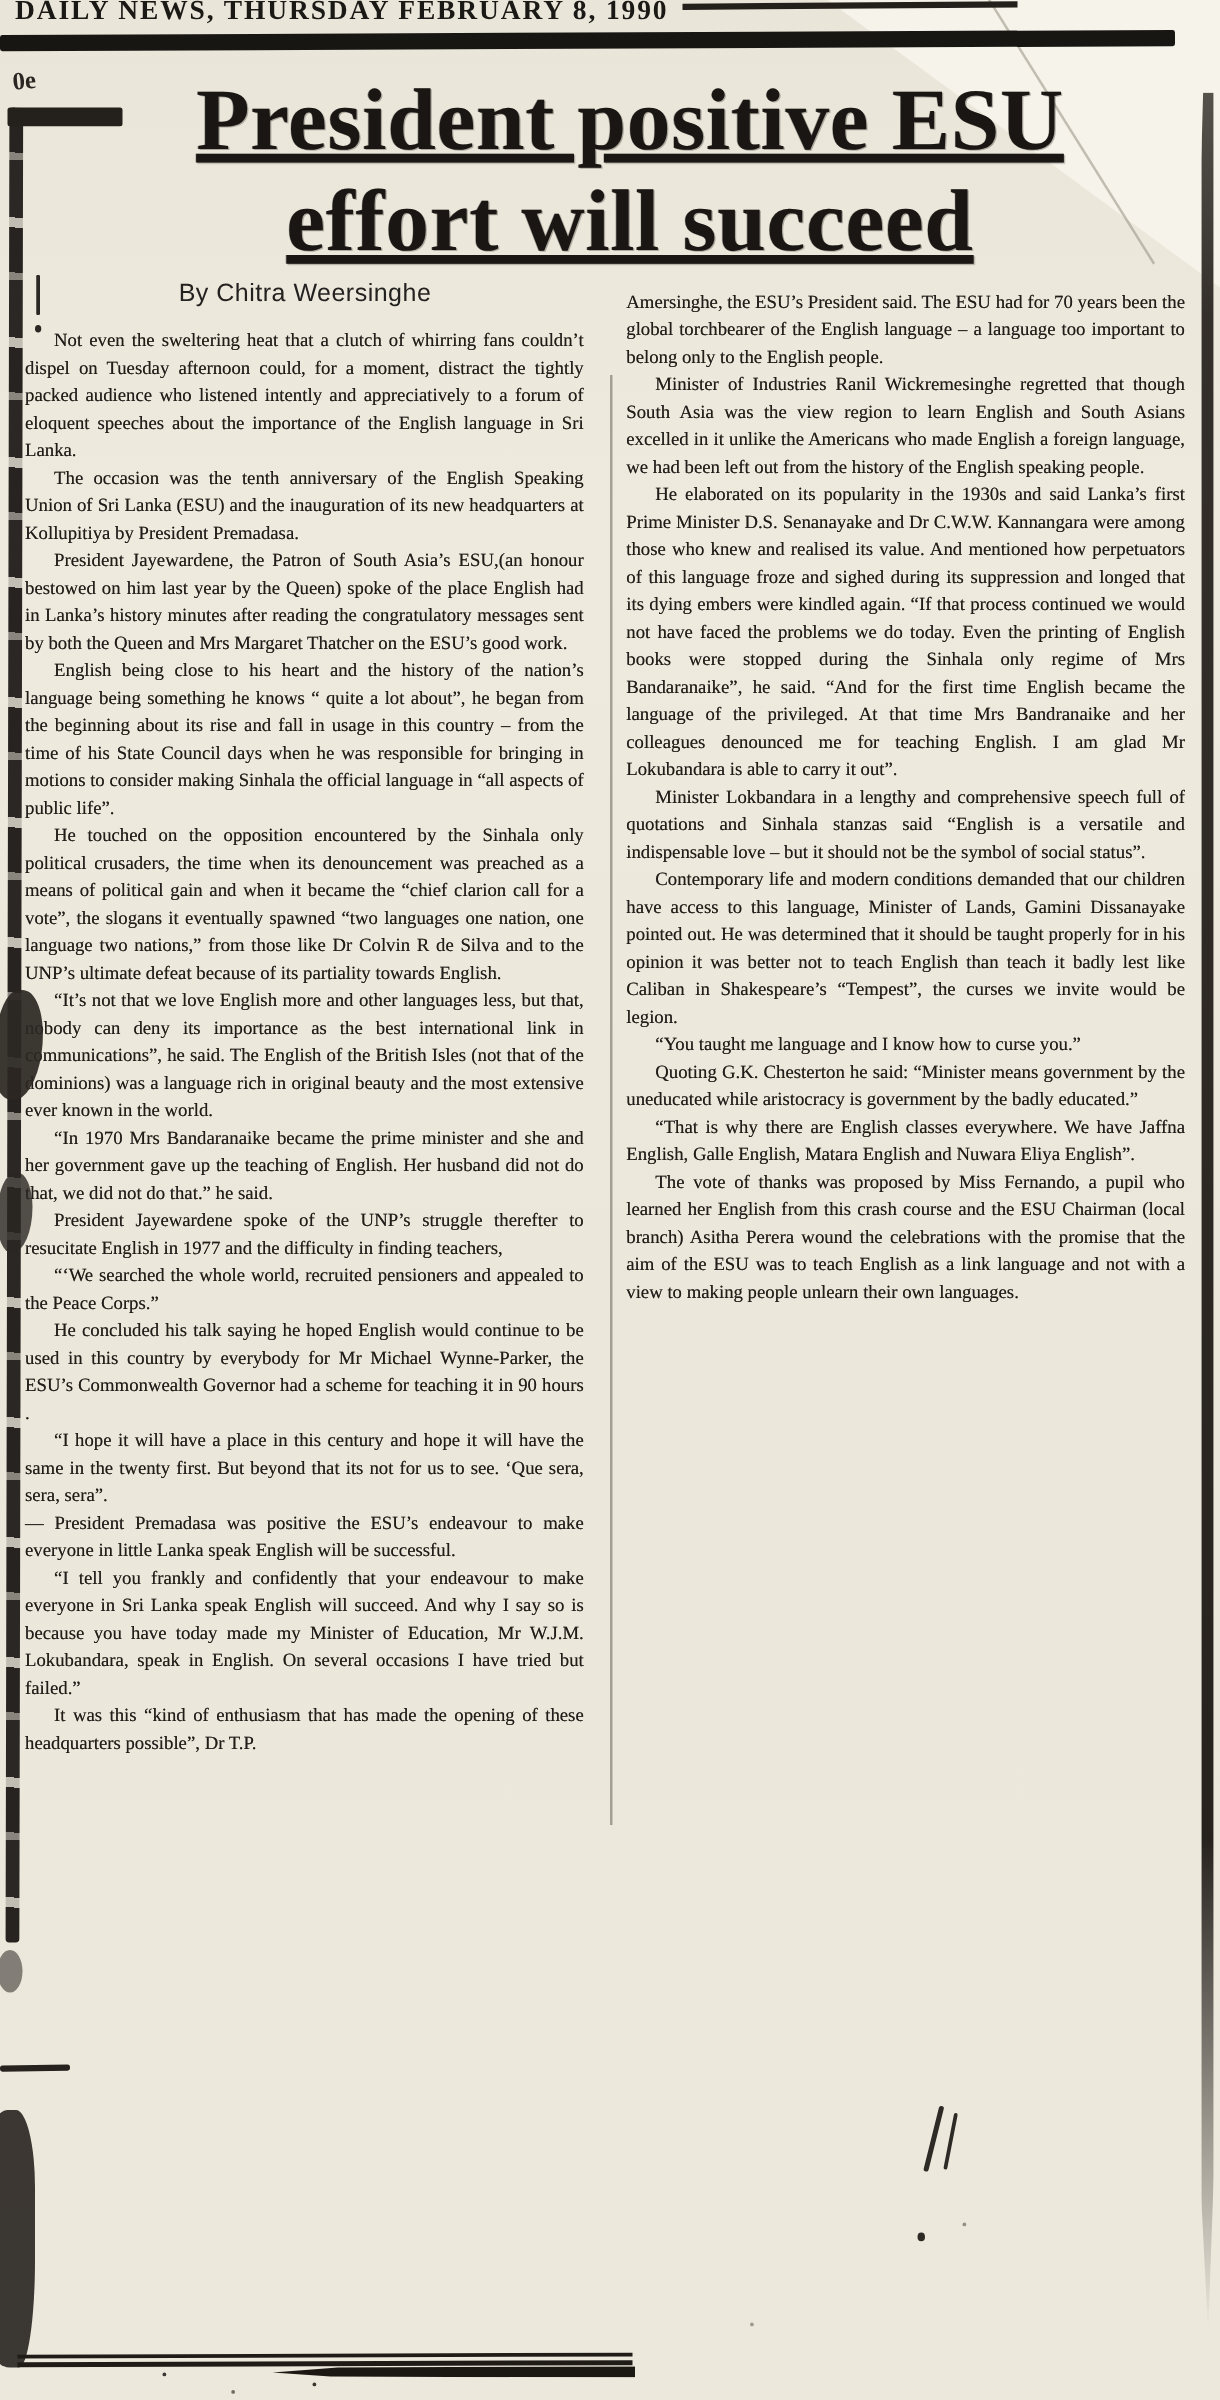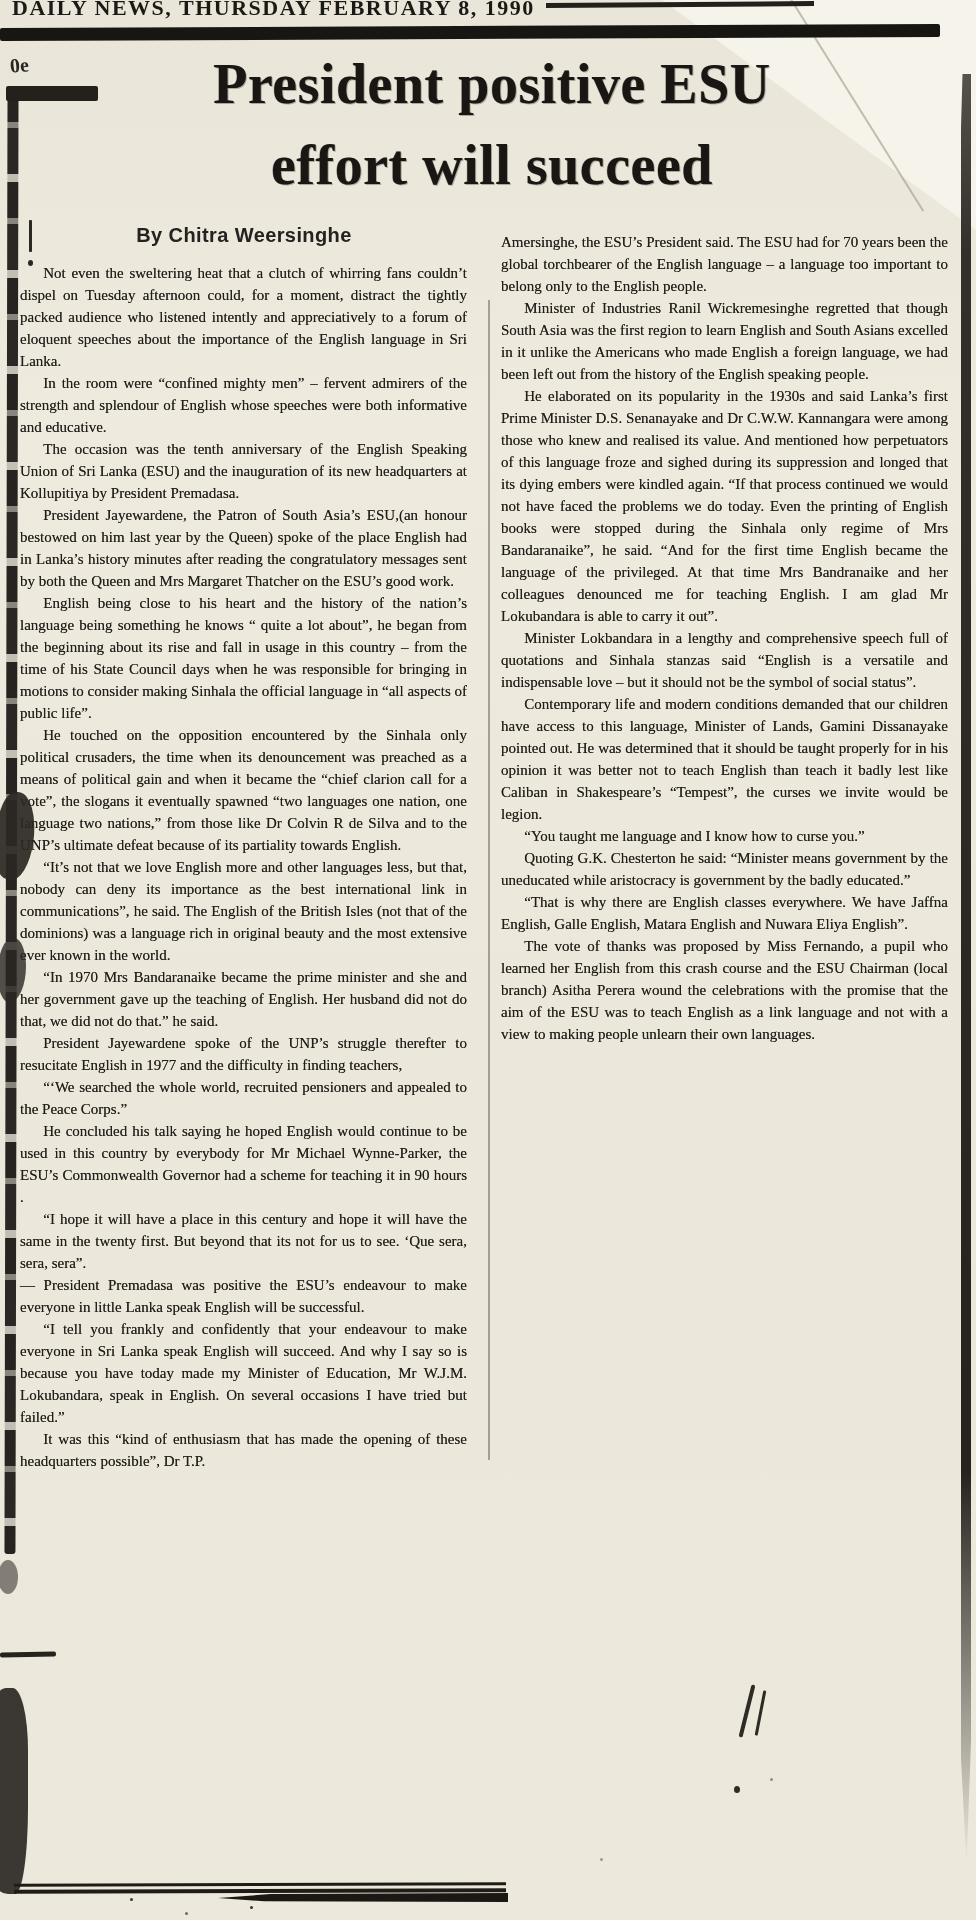--- a/index.html
+++ b/index.html
@@ -14,26 +14,26 @@
   .crease{position:absolute;left:856px;top:-20px;width:2px;height:250px;
           background:rgba(150,144,130,.55);transform:rotate(-32deg);}
   .dateline{position:absolute;top:-5px;left:12px;font-size:22px;font-weight:bold;
             letter-spacing:1.5px;color:#1b1916;white-space:nowrap;}
   .rule-thin-top{position:absolute;left:546px;top:2px;width:268px;height:5px;
                  background:#23201c;transform:rotate(-.4deg);}
   .masthead-rule{position:absolute;left:0;top:26px;width:940px;height:13px;
                  background:#181613;border-radius:2px;transform:rotate(-.25deg);}
   .pagenum{position:absolute;left:10px;top:54px;font-size:20px;font-weight:bold;
            color:#2a2723;transform:rotate(-5deg);}
-  .headline{position:absolute;left:38px;top:40px;width:900px;margin:4px;
-            text-align:center;font-size:56px;line-height:81px;font-weight:bold;
+  .headline{position:absolute;left:38px;top:40px;width:900px;margin:16px;
+            text-align:center;font-size:70px;line-height:81px;font-weight:bold;
             color:#191613;letter-spacing:.5px;
-            text-shadow:1px 1px 0 rgba(25,22,19,.30), -0.5px 0 0 rgba(25,22,19,.35);}
+            text-shadow:1px 1px 0 rgba(25,22,19,.30), -0.5px 0 0 rgba(25,22,19,.35);text-decoration:underline;}
   .byline{position:absolute;left:40px;top:224px;width:408px;text-align:center;
-          font-family:"Liberation Sans",sans-serif;font-weight:bold;font-size:20px;
+          font-family:"Liberation Sans",sans-serif;font-weight:normal;font-size:20px;
           color:#242220;letter-spacing:.4px;}
   .col{position:absolute;text-align:justify;font-size:15px;line-height:22px;
        color:#211e1a;text-shadow:0 0 .4px rgba(33,30,26,.7);}
   .col p{margin:0;}
   .col p.indent{text-indent:1.55em;}
   .col-left{left:20px;top:262px;width:447px;}
   .col-right{left:501px;top:231px;width:447px;}
   
   .left-border{position:absolute;left:6px;top:86px;width:11px;height:1468px;
     background:repeating-linear-gradient(180deg,
@@ -88,38 +88,37 @@
   <div class="masthead-rule"></div>
   <div class="pagenum">0e</div>
 
   <h1 class="headline"><span>President positive ESU</span><br>
     <span>effort will succeed</span></h1>
 
   <div class="byline">By Chitra Weersinghe</div>
 
   <div class="col col-left">
       <p class="indent">Not even the sweltering heat that a clutch of whirring fans couldn’t dispel on Tuesday afternoon could, for a moment, distract the tightly packed audience who listened intently and appreciatively to a forum of eloquent speeches about the importance of the English language in Sri Lanka.</p>
-      <p class="indent">In the room were “confined mighty men” – fervent admirers of the strength and splendour of English whose speeches were both informative and educative.</p>
       <p class="indent">The occasion was the tenth anniversary of the English Speaking Union of Sri Lanka (ESU) and the inauguration of its new headquarters at Kollupitiya by President Premadasa.</p>
       <p class="indent">President Jayewardene, the Patron of South Asia’s ESU,(an honour bestowed on him last year by the Queen) spoke of the place English had in Lanka’s history minutes after reading the congratulatory messages sent by both the Queen and Mrs Margaret Thatcher on the ESU’s good work.</p>
       <p class="indent">English being close to his heart and the history of the nation’s language being something he knows “ quite a lot about”, he began from the beginning about its rise and fall in usage in this country – from the time of his State Council days when he was responsible for bringing in motions to consider making Sinhala the official language in “all aspects of public life”.</p>
       <p class="indent">He touched on the opposition encountered by the Sinhala only political crusaders, the time when its denouncement was preached as a means of political gain and when it became the “chief clarion call for a vote”, the slogans it eventually spawned “two languages one nation, one language two nations,” from those like Dr Colvin R de Silva and to the UNP’s ultimate defeat because of its partiality towards English.</p>
       <p class="indent">“It’s not that we love English more and other languages less, but that, nobody can deny its importance as the best international link in communications”, he said. The English of the British Isles (not that of the dominions) was a language rich in original beauty and the most extensive ever known in the world.</p>
       <p class="indent">“In 1970 Mrs Bandaranaike became the prime minister and she and her government gave up the teaching of English. Her husband did not do that, we did not do that.” he said.</p>
       <p class="indent">President Jayewardene spoke of the UNP’s struggle therefter to resucitate English in 1977 and the difficulty in finding teachers,</p>
       <p class="indent">“‘We searched the whole world, recruited pensioners and appealed to the Peace Corps.”</p>
       <p class="indent">He concluded his talk saying he hoped English would continue to be used in this country by everybody for Mr Michael Wynne-Parker, the ESU’s Commonwealth Governor had a scheme for teaching it in 90 hours .</p>
       <p class="indent">“I hope it will have a place in this century and hope it will have the same in the twenty first. But beyond that its not for us to see. ‘Que sera, sera, sera”.</p>
       <p>— President Premadasa was positive the ESU’s endeavour to make everyone in little Lanka speak English will be successful.</p>
       <p class="indent">“I tell you frankly and confidently that your endeavour to make everyone in Sri Lanka speak English will succeed. And why I say so is because you have today made my Minister of Education, Mr W.J.M. Lokubandara, speak in English. On several occasions I have tried but failed.”</p>
       <p class="indent">It was this “kind of enthusiasm that has made the opening of these headquarters possible”, Dr T.P.</p>
     </div>
   <div class="col col-right">
       <p>Amersinghe, the ESU’s President said. The ESU had for 70 years been the global torchbearer of the English language – a language too important to belong only to the English people.</p>
-      <p class="indent">Minister of Industries Ranil Wickremesinghe regretted that though South Asia was the first region to learn English and South Asians excelled in it unlike the Americans who made English a foreign language, we had been left out from the history of the English speaking people.</p>
+      <p class="indent">Minister of Industries Ranil Wickremesinghe regretted that though South Asia was the view region to learn English and South Asians excelled in it unlike the Americans who made English a foreign language, we had been left out from the history of the English speaking people.</p>
       <p class="indent">He elaborated on its popularity in the 1930s and said Lanka’s first Prime Minister D.S. Senanayake and Dr C.W.W. Kannangara were among those who knew and realised its value. And mentioned how perpetuators of this language froze and sighed during its suppression and longed that its dying embers were kindled again.   “If that process continued we would not have faced the problems we do today. Even the printing of English books were stopped during the Sinhala only regime of Mrs Bandaranaike”, he said. “And for the first time English became the language of the privileged. At that time Mrs Bandranaike and her colleagues denounced me for teaching English. I am glad Mr Lokubandara is able to carry it out”.</p>
       <p class="indent">Minister Lokbandara in a lengthy and comprehensive speech full of quotations and Sinhala stanzas said “English is a versatile and indispensable love – but it should not be the symbol of social status”.</p>
       <p class="indent">Contemporary life and modern conditions demanded that our children have access to this language, Minister of Lands, Gamini Dissanayake pointed out. He was determined that it should be taught properly for in his opinion it was better not to teach English than teach it badly lest like Caliban in Shakespeare’s “Tempest”, the curses we invite would be legion.</p>
       <p class="indent">“You taught me language and I know how to curse you.”</p>
       <p class="indent">Quoting G.K. Chesterton he said: “Minister means government by the uneducated while aristocracy is government by the badly educated.”</p>
       <p class="indent">“That is why there are English classes everywhere. We have Jaffna English, Galle English, Matara English and Nuwara Eliya English”.</p>
       <p class="indent">The vote of thanks was proposed by Miss Fernando, a pupil who learned her English from this crash course and the ESU Chairman (local branch) Asitha Perera wound the celebrations with the promise that the aim of the ESU was to teach English as a link language and not with a view to making people unlearn their own languages.</p>
     </div>
 
   <div class="left-border"></div>

